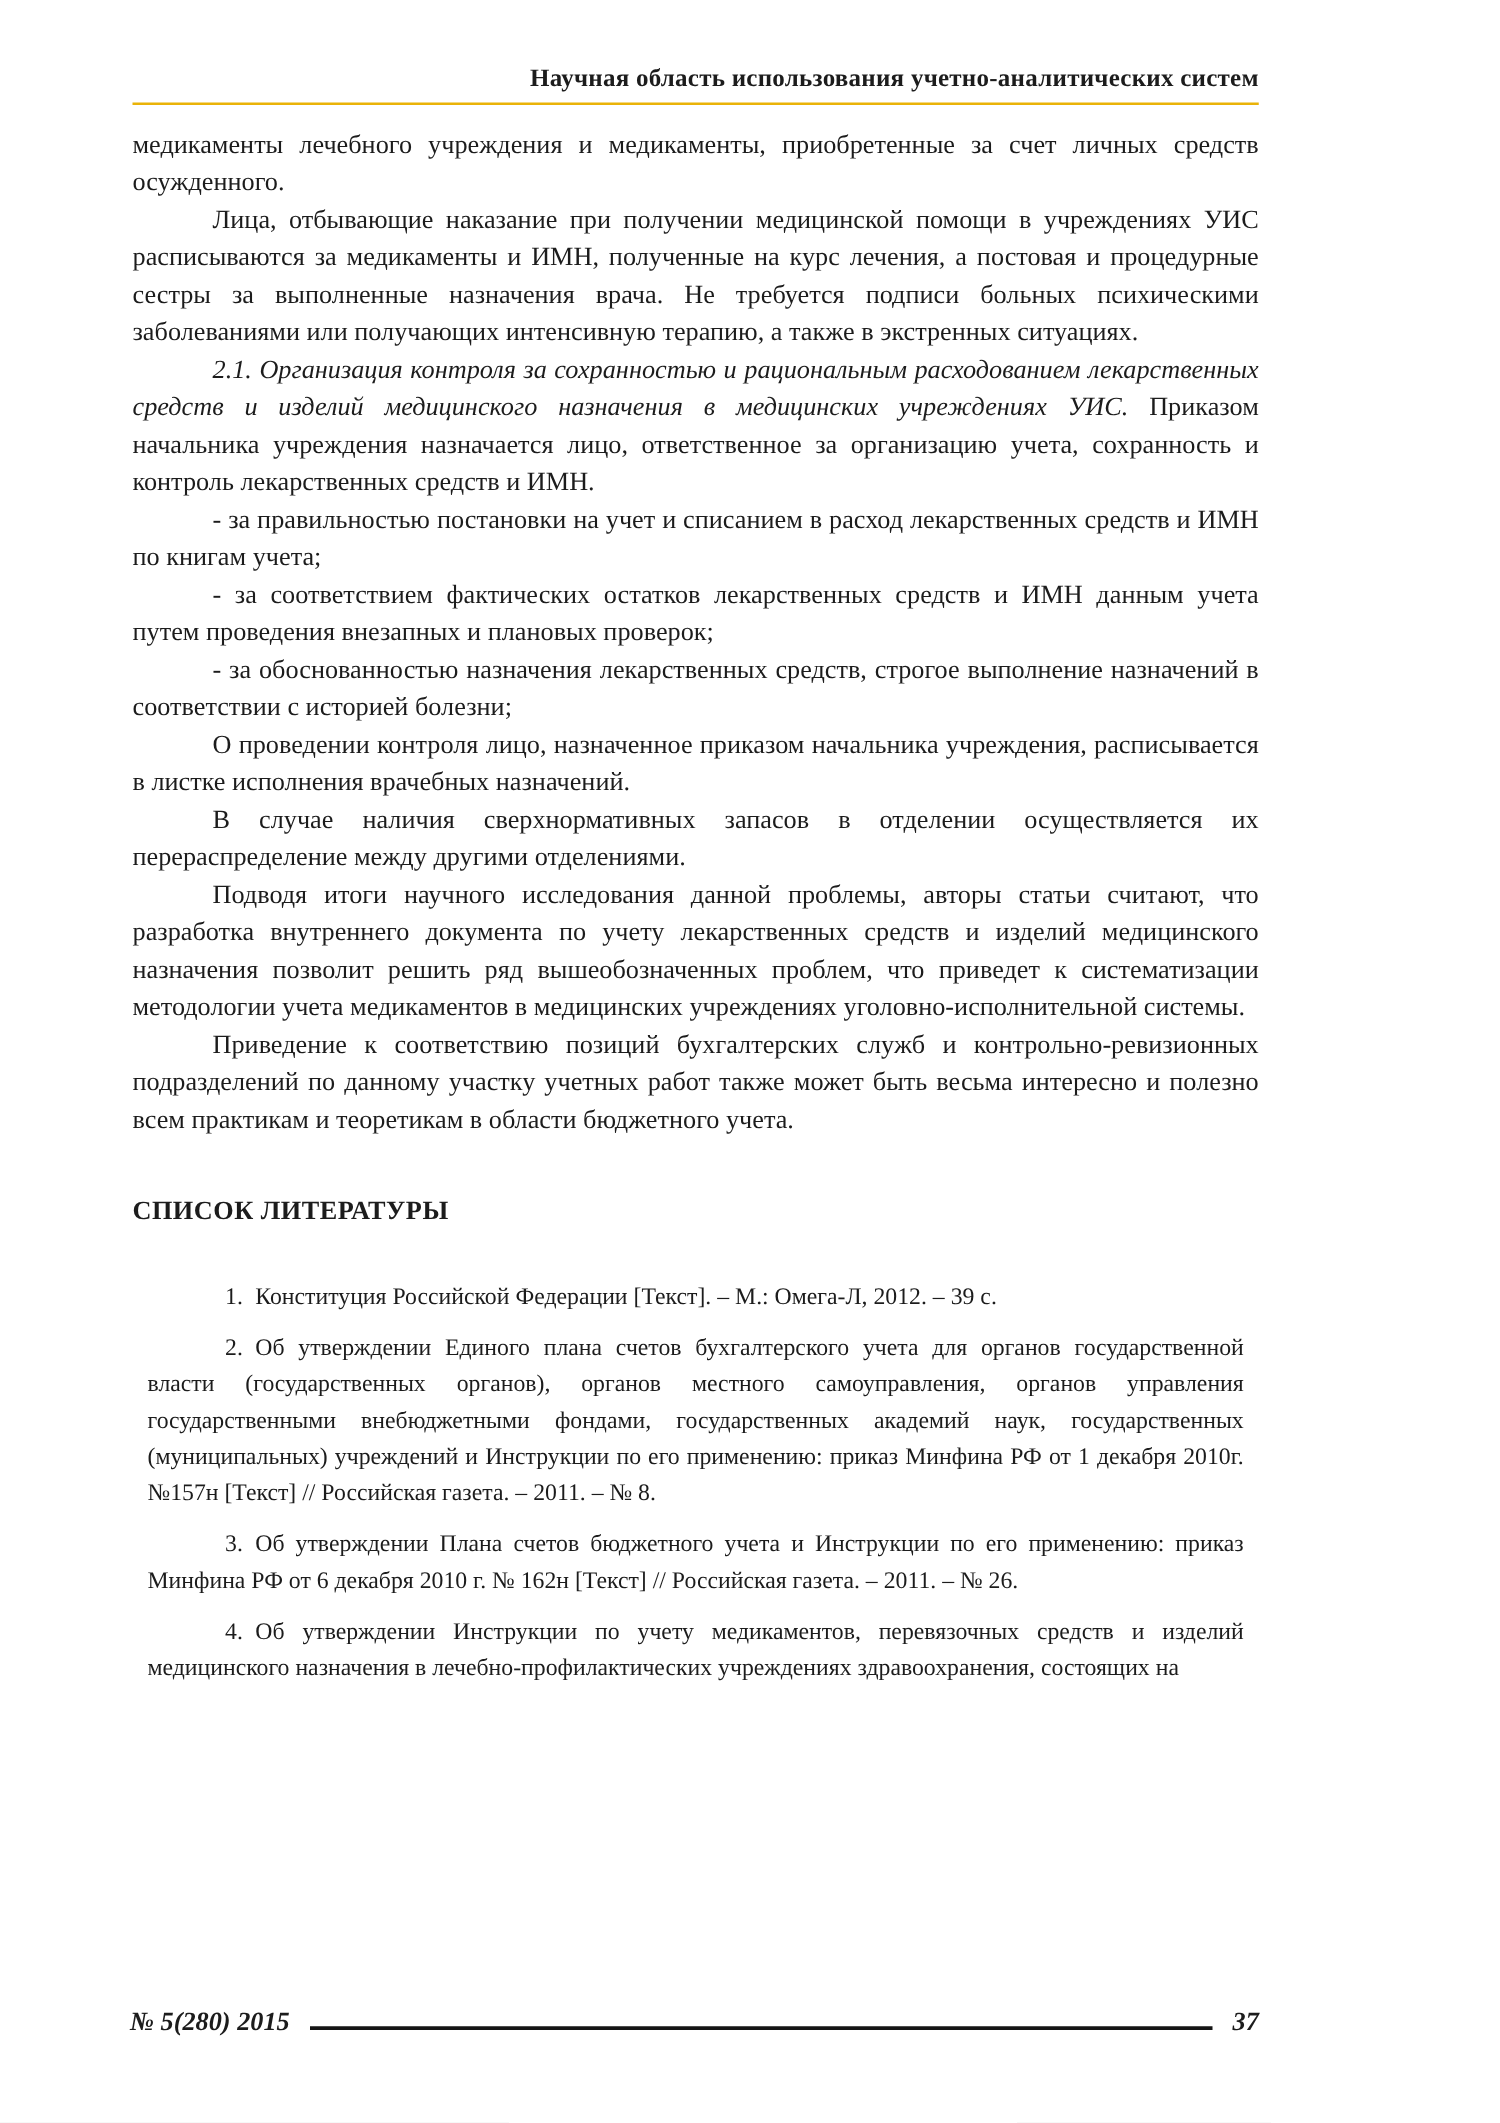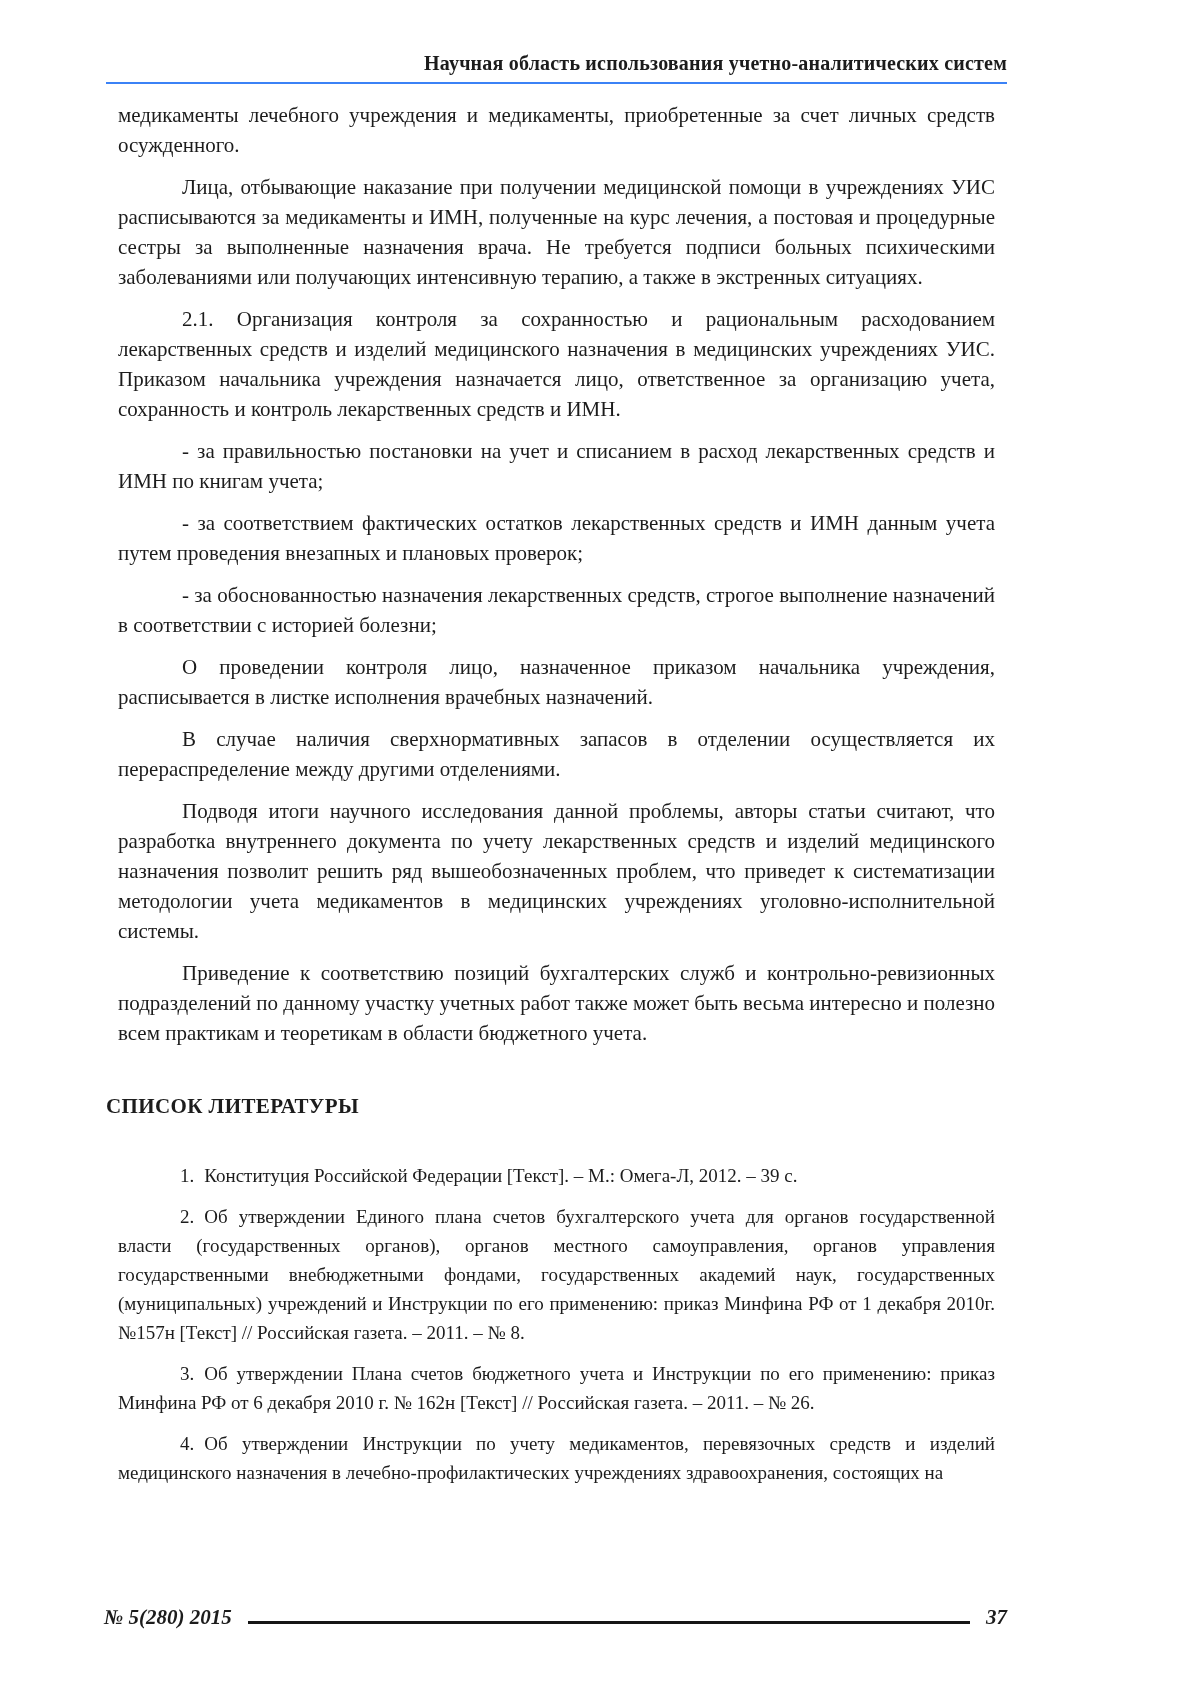--- a/index.html
+++ b/index.html
@@ -12,40 +12,40 @@
   }
   .page {
     position: relative;
     width: 1200px; height: 1698px;
     background: #ffffff;
     overflow: hidden;
   }
   .content { padding: 52px 193px 0 106px; }
 
   .running-head {
-    border-bottom: 2px solid #3b82f6;
+    border-bottom: 2px solid #eab308;
     padding-bottom: 7px;
   }
   .running-head-text {
     text-align: right;
     font-weight: bold;
     font-size: 20px;
     letter-spacing: 0.2px;
   }
 
   .body-text { margin-top: 16px; }
   .para {
-    margin: 12px;
+    margin: 0;
     text-indent: 64px;
     text-align: justify;
     font-size: 21px;
     line-height: 30px;
   }
   .para.no-indent { text-indent: 0; }
-  .italic { }
+  .italic { font-style: italic; }
 
   .bib-heading {
     margin: 46px 0 42px 0;
     text-align: left;
     font-size: 21px;
     font-weight: bold;
     letter-spacing: 0.4px;
   }
 
   .ref {

